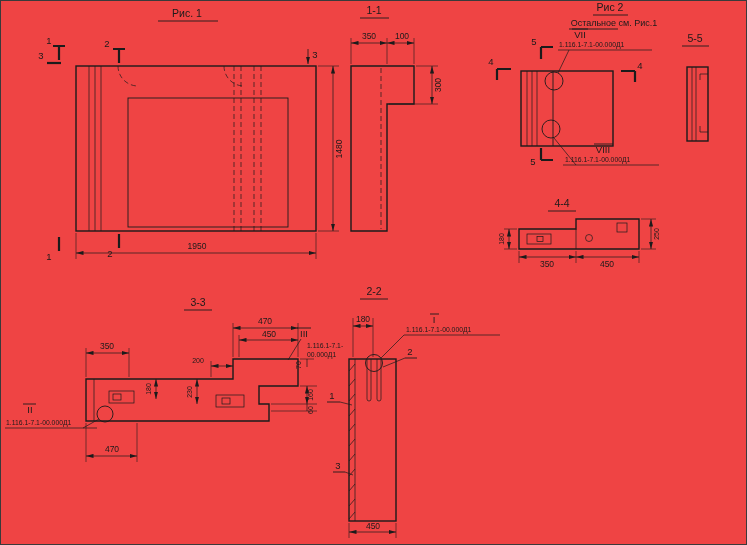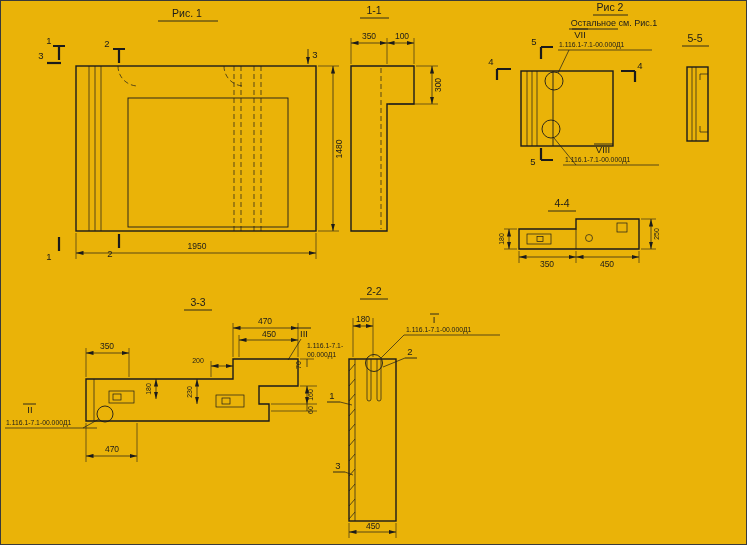--- a/index.html
+++ b/index.html
@@ -1,17 +1,17 @@
 <!DOCTYPE html>
 <html><head>
 <meta charset="utf-8">
 <style>
   html,body{margin:0;padding:0;background:#e9e9e9;}
   #canvas{
-    width:747px;height:545px;background:#eab308;position:relative;
+    width:747px;height:545px;background:#ef4444;position:relative;
     box-sizing:border-box;border:1px solid #3a3a3a;overflow:hidden;
     font-family:"Liberation Sans", sans-serif;
   }
   svg{display:block;}
   svg text{fill:#1b1b1b;font-family:"Liberation Sans", sans-serif;}
   .t-title{font-size:10.5px;text-anchor:middle;}
   .t-sub{font-size:9px;text-anchor:middle;}
   .t-dim{font-size:8.5px;text-anchor:middle;}
   .t-dims{font-size:7px;text-anchor:middle;}
   .t-mark{font-size:9.5px;text-anchor:middle;}

